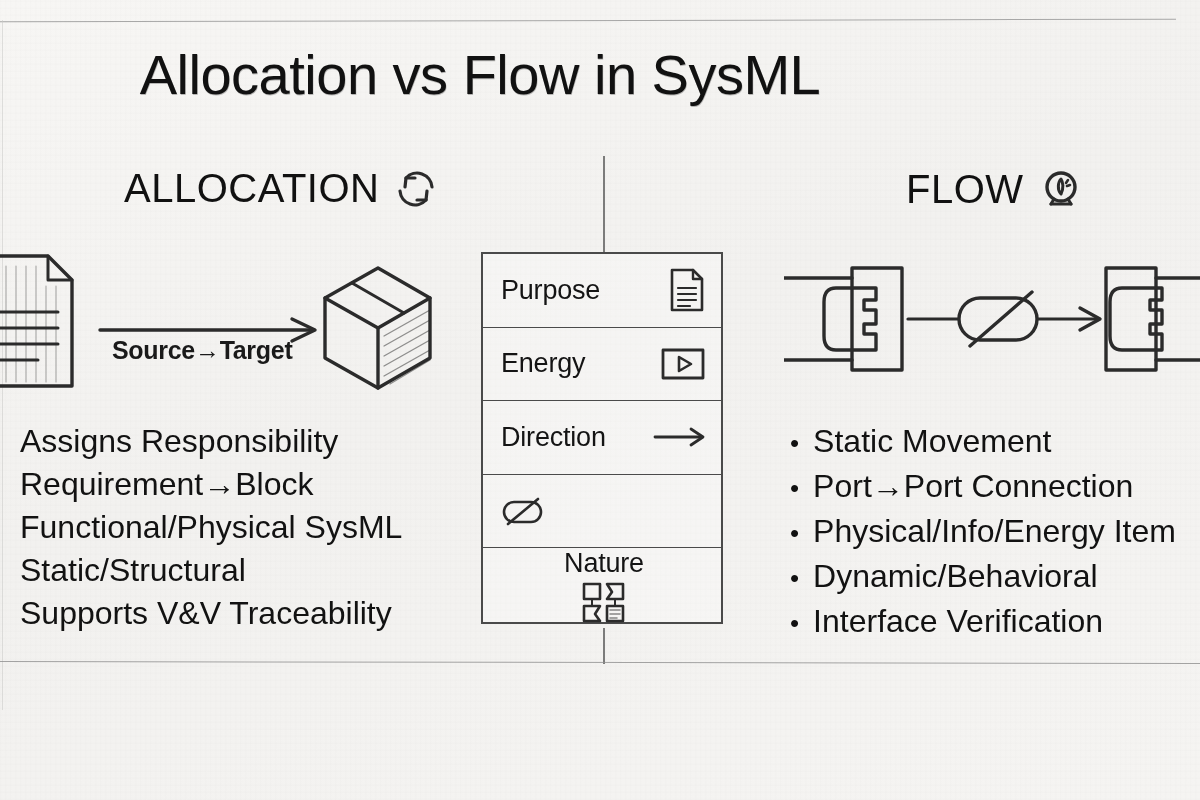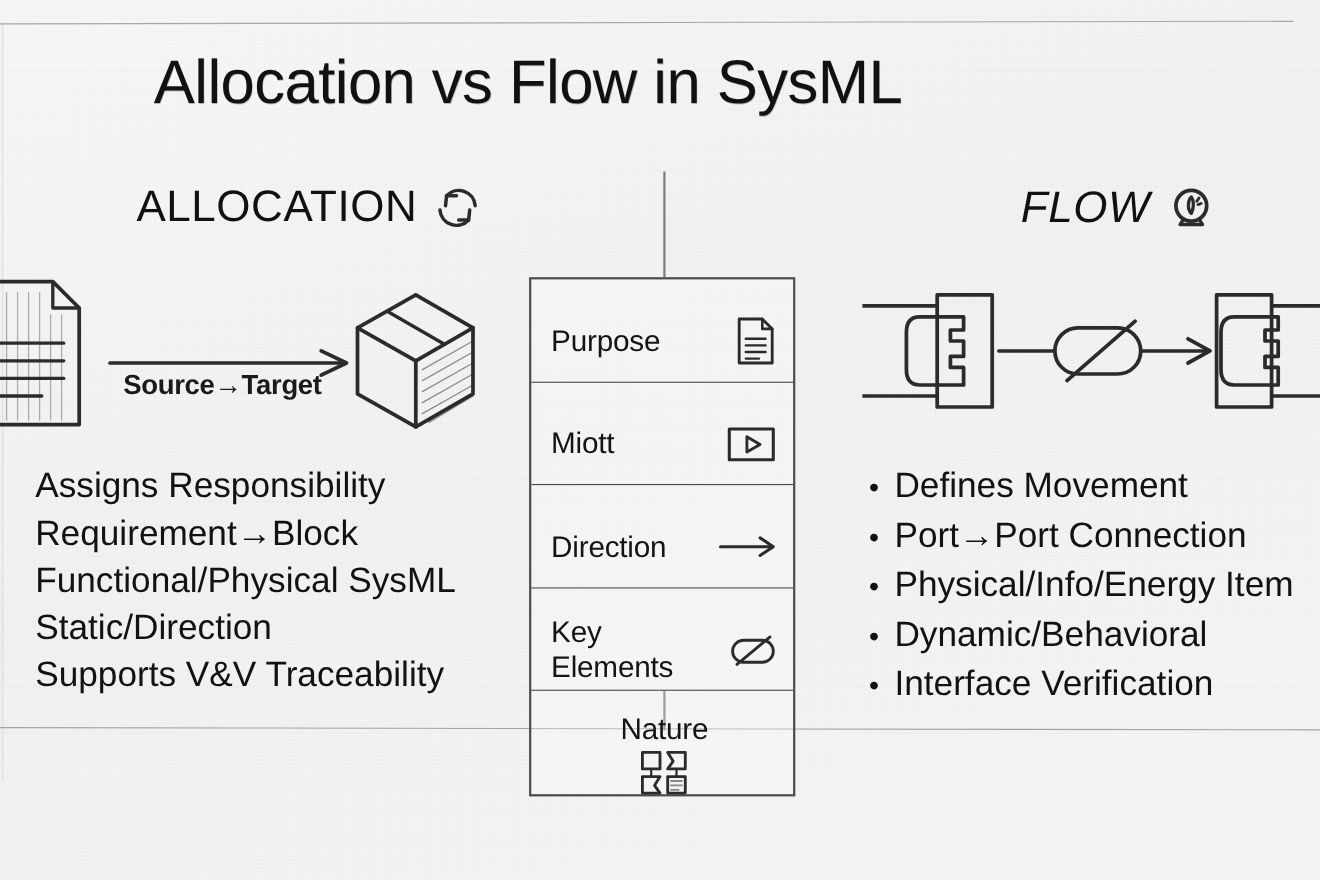--- a/index.html
+++ b/index.html
@@ -38,21 +38,21 @@
     text-shadow:0.5px 0.5px 0 rgba(0,0,0,.25);
   }
 
   
   .col-head{
     position:absolute;top:166px;
     display:flex;align-items:center;gap:14px;
     font-size:40px;font-weight:400;letter-spacing:0.5px;color:#111;margin-left:44px;
   }
   #head-allocation{left:80px;}
-  #head-flow{left:884px;font-style:italic;}
+  #head-flow{left:862px;}
   .head-icon{display:inline-block;line-height:0;}
 
   
   #center-divider-top{
     position:absolute;left:603px;top:156px;width:0;height:96px;
     border-left:2px solid #5e5e5e;opacity:.8;
   }
   #center-divider-bottom{
     position:absolute;left:603px;top:628px;width:0;height:36px;
     border-left:2px solid #5e5e5e;opacity:.8;
@@ -72,33 +72,32 @@
 
   
   .list{position:absolute;top:420px;}
   #alloc-list{left:16px;}
   #flow-list{left:790px;}
   .list-row{
     display:flex;align-items:baseline;gap:14px;
     font-size:32px;line-height:43px;color:#121212;white-space:nowrap;
   }
   .bullet{font-size:26px;line-height:43px;color:#111;}
-  #alloc-list .list-row{margin-left:16px;}
+  #alloc-list .list-row{margin-left:4px;}
 
   
   #compare-table{
     position:absolute;left:481px;top:252px;width:238px;
     border:2px solid #4a4a4a;
     background:rgba(255,255,255,0.25);
   }
   .cmp-row{
     height:73.5px;display:flex;align-items:center;justify-content:space-between;
     padding:0 14px 0 18px;box-sizing:border-box;
     border-bottom:1.8px solid #4a4a4a;
-    margin-top:20px;
   }
   .cmp-row:last-child{border-bottom:none;flex-direction:column;}
   .cmp-label{font-size:27px;color:#141414;letter-spacing:-0.2px;}
   .cmp-icon{line-height:0;flex:0 0 auto;}
 
   
   #footer{
     position:absolute;left:0;top:700px;width:1200px;height:56px;
     display:flex;align-items:center;
   }
@@ -209,41 +208,40 @@
       <span class="cmp-icon">
         <svg width="40" height="48" viewBox="0 0 40 48">
           <path class="sk" stroke-width="2.6" d="M5 4 H26 L35 13 V44 H5 Z"></path>
           <path class="sk" stroke-width="2.4" d="M26 4 V13 H35"></path>
           <path class="sk" stroke-width="2.2" d="M11 22 H29 M11 28 H29 M11 34 H29 M11 40 H23"></path>
         </svg>
       </span>
     </div>
 
     <div class="cmp-row">
-      <span class="cmp-label">Miott</span>
+      <span class="cmp-label">Energy</span>
       <span class="cmp-icon">
         <svg width="48" height="40" viewBox="0 0 48 40">
           <rect class="sk" stroke-width="2.8" x="4" y="6" width="40" height="28"></rect>
           <path class="sk" stroke-width="2.6" d="M20 13 L32 20 L20 27 Z" fill="#2b2b2b"></path>
         </svg>
       </span>
     </div>
 
     <div class="cmp-row">
       <span class="cmp-label">Direction</span>
       <span class="cmp-icon">
         <svg width="54" height="26" viewBox="0 0 54 26">
           <path class="sk" stroke-width="2.8" d="M2 13 H48"></path>
           <path class="sk" stroke-width="2.8" d="M38 5 L50 13 L38 21"></path>
         </svg>
       </span>
     </div>
 
     <div class="cmp-row">
-      <span class="cmp-label">Key Elements</span>
       <span class="cmp-icon">
         <svg width="44" height="32" viewBox="0 0 44 32">
           <path class="sk" stroke-width="2.6" d="M13 7 H30 a10 10 0 0 1 0 20 H13 a10 10 0 0 1 0 -20 Z"></path>
           <path class="sk" stroke-width="2.6" d="M7 29 L37 4"></path>
         </svg>
       </span>
     </div>
 
     <div class="cmp-row">
       <span class="cmp-label">Nature</span>
@@ -265,31 +263,31 @@
     <div class="list-row">
       <span>Assigns Responsibility</span>
     </div>
     <div class="list-row">
       <span>Requirement→Block</span>
     </div>
     <div class="list-row">
       <span>Functional/Physical SysML</span>
     </div>
     <div class="list-row">
-      <span>Static/Direction</span>
+      <span>Static/Structural</span>
     </div>
     <div class="list-row">
       <span>Supports V&amp;V Traceability</span>
     </div>
   </div>
 
   <div id="flow-list" class="list">
     <div class="list-row">
       <span class="bullet">•</span>
-      <span>Defines Movement</span>
+      <span>Static Movement</span>
     </div>
     <div class="list-row">
       <span class="bullet">•</span>
       <span>Port→Port Connection</span>
     </div>
     <div class="list-row">
       <span class="bullet">•</span>
       <span>Physical/Info/Energy Item</span>
     </div>
     <div class="list-row">

